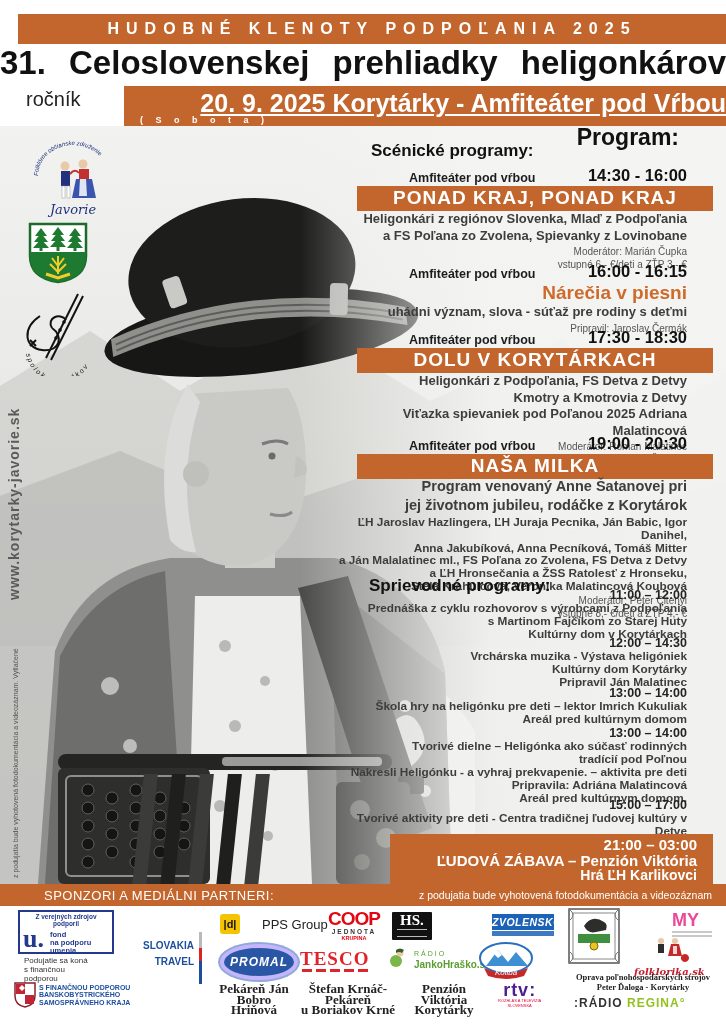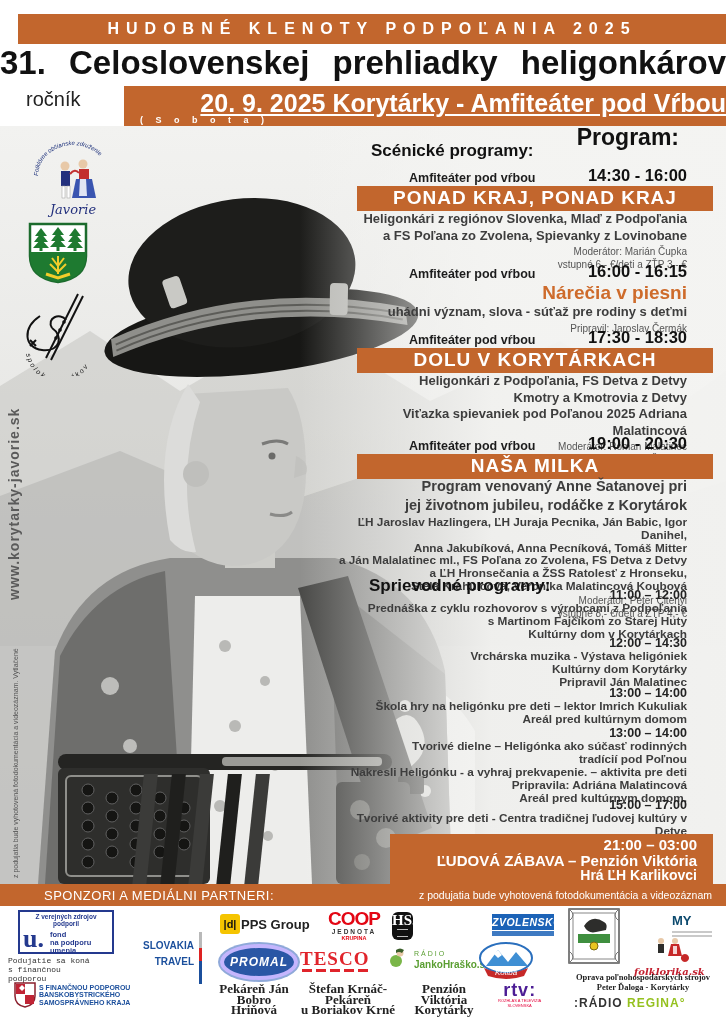--- a/index.html
+++ b/index.html
@@ -68,54 +68,54 @@
   .sponsor-bar .lbl{font-size:13px;letter-spacing:.5px;}
   .sponsor-bar .note{font-size:10.5px;}
 
   .logos{position:absolute;left:0;top:906px;width:726px;height:118px;background:#fff;}
   .lg{position:absolute;}
   .fond-box{left:18px;top:4px;width:96px;height:44px;border:2px solid #24398e;color:#24398e;padding:1px 3px;box-sizing:border-box;}
   .fond-h{font-size:6.5px;text-align:center;font-weight:bold;}
   .fond-row{display:flex;align-items:flex-start;}
   .fond-u{font-family:"Liberation Serif",serif;font-weight:bold;font-size:26px;line-height:24px;}
   .fond-lines{font-size:7.5px;font-weight:bold;line-height:8px;margin:4px 0 0 6px;}
-  .support{left:8px;top:50px;font-size:8px;color:#333;line-height:9px;font-family:Liberation Mono, monospace;}
+  .support{left:24px;top:50px;font-size:8px;color:#333;line-height:9px;}
   .bbsk{left:14px;top:76px;display:flex;align-items:center;}
   .bbsk-text{font-size:7px;font-weight:bold;color:#1c4f9c;line-height:7.5px;margin-left:3px;}
   .stravel{left:122px;top:32px;width:72px;text-align:right;color:#1b4f9c;font-weight:bold;font-size:10px;line-height:16px;}
   .stravel-bar{left:199px;top:26px;width:3px;height:52px;background:linear-gradient(#b9b9b9 30%,#d22 30%,#d22 55%,#1b4f9c 55%);}
   .pps{left:220px;top:8px;display:flex;align-items:center;}
   .pps-ic{width:20px;height:20px;background:#f5c400;border-radius:3px;color:#111;font-weight:bold;font-size:11px;
     display:flex;align-items:center;justify-content:center;}
-  .pps-t{font-size:13px;font-weight:bold;color:#222;margin-left:1px;}
+  .pps-t{font-size:13px;font-weight:normal;color:#222;margin-left:22px;}
   .promal{left:220px;top:38px;width:70px;height:28px;background:#2a57a5;border-radius:50%;color:#fff;
     display:flex;align-items:center;justify-content:center;font-weight:bold;font-size:12px;font-style:italic;
     letter-spacing:1px;border:4px solid #c4b5fd;box-shadow:0 0 0 2px #8fa9d9;}
   .coop{left:328px;top:4px;text-align:center;color:#E30613;}
   .coop-m{font-size:19px;font-weight:bold;letter-spacing:-1px;line-height:18px;}
   .coop-s{font-size:6.5px;font-weight:bold;color:#333;letter-spacing:2px;}
   .coop-s2{font-size:5.5px;font-weight:bold;color:#E30613;}
   .tesco{left:300px;top:44px;text-align:center;}
   .tesco-t{font-family:"Liberation Serif",serif;font-weight:bold;font-size:19px;color:#e0242b;letter-spacing:1px;line-height:18px;}
   .tesco-d{display:flex;justify-content:center;gap:4px;margin-top:1px;}
   .tesco-d span{width:10px;height:3px;background:#e0242b;display:block;}
-  .hs{left:392px;top:6px;width:21px;height:28px;background:#111;color:#fff;text-align:center;border-radius:6px;}
+  .hs{left:392px;top:6px;width:40px;height:28px;background:#111;color:#fff;text-align:center;border-radius:1px;}
   .hs-m{font-family:"Liberation Serif",serif;font-weight:bold;font-size:15px;line-height:17px;}
   .hs-bars{margin:0 5px;height:6px;border-top:1px solid #bbb;border-bottom:1px solid #bbb;}
   .janko{left:388px;top:40px;display:flex;align-items:center;}
   .janko-t{margin-left:4px;color:#5a9e32;line-height:9px;}
   .janko-l1{font-size:7px;letter-spacing:2px;}
   .janko-l2{font-size:10px;font-weight:bold;}
   .zvol{left:492px;top:8px;width:62px;}
   .zvol-m{background:#1c63b7;color:#fff;font-weight:bold;font-style:italic;font-size:10.5px;text-align:center;
     padding:2px 0;letter-spacing:.5px;}
   .zvol-s{height:5px;background:#1c63b7;margin-top:1px;opacity:.85;}
   .koliba{left:478px;top:36px;width:56px;height:40px;}
   .my{left:672px;top:6px;text-align:left;}
-  .my-m{color:#0c4a6e;font-weight:bold;font-size:13px;line-height:17px;}
+  .my-m{color:#ec4899;font-weight:bold;font-size:18px;line-height:17px;}
   .my-s{width:40px;height:2px;background:#c9c9c9;margin-top:2px;}
   .ornate{left:566px;top:0px;width:56px;height:60px;}
   .folk{left:634px;top:30px;width:70px;text-align:center;}
   .folk-t{font-family:"DejaVu Serif",serif;font-style:italic;font-weight:bold;color:#c21f2e;font-size:10px;}
   .oprava{left:560px;top:66px;width:166px;text-align:center;font-family:"Liberation Serif",serif;
     font-weight:bold;font-size:8.5px;color:#222;line-height:10px;}
   .regina{left:574px;top:90px;font-size:12px;letter-spacing:1px;color:#333;font-weight:bold;white-space:nowrap;}
   .regina b{color:#95c11f;font-weight:bold;}
   .s-text{position:absolute;text-align:center;font-family:"Liberation Serif",serif;font-weight:bold;
     font-size:13px;color:#222;line-height:10.5px;}

